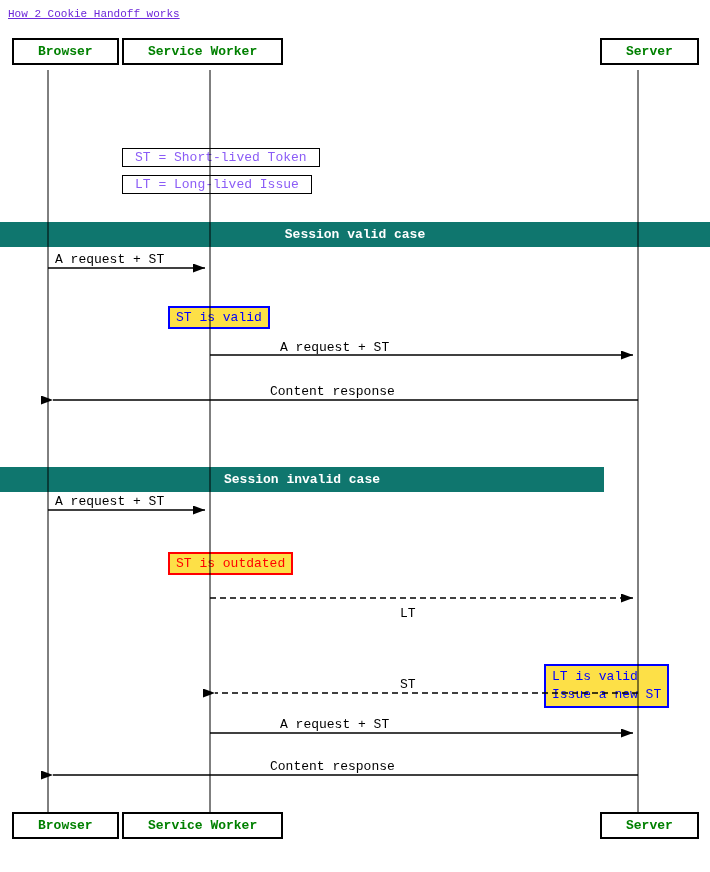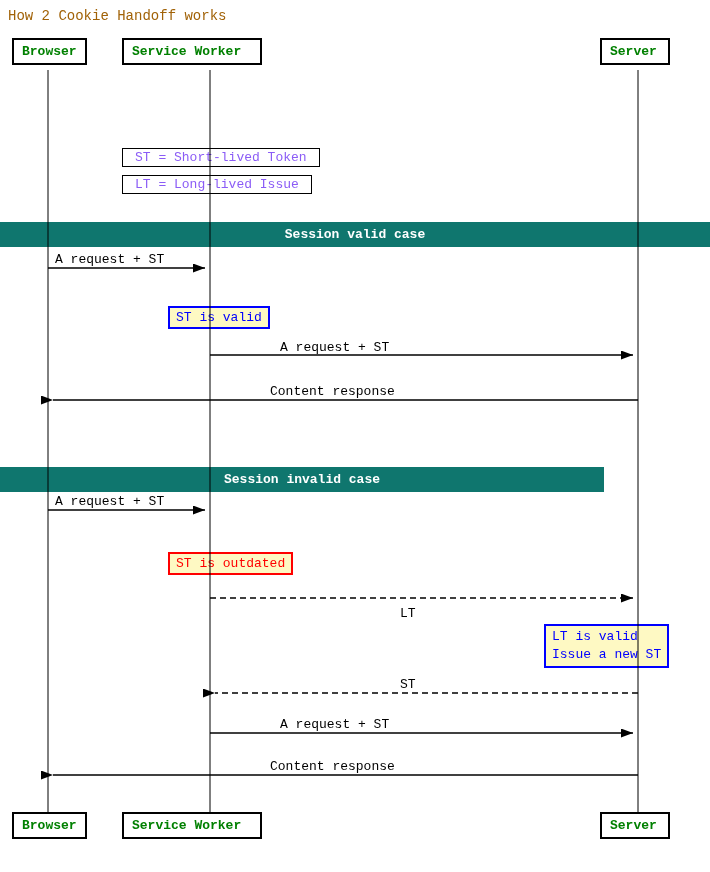--- a/index.html
+++ b/index.html
@@ -16,29 +16,30 @@
     #diagram {
       position: relative;
       width: 710px;
       height: 872px;
     }
 
     .title {
       position: absolute;
       top: 8px;
       left: 8px;
-      font-size: 14px;
-      color: #a16207;
+      font-size: 11px;
+      color: #6d28d9;
+      text-decoration: underline;
     }
 
     
     .box {
       position: absolute;
       border: 2px solid #000;
-      padding: 4px 8px;
+      padding: 4px 24px;
       background: #fff;
       font-size: 13px;
       color: green;
       font-weight: bold;
     }
 
     
     .section-header {
       position: absolute;
       background: #0f766e;
@@ -58,36 +59,37 @@
       height: 872px;
       overflow: visible;
     }
 
     
     .label-box {
       position: absolute;
       border: 2px solid;
       padding: 2px 6px;
       font-size: 13px;
-      background: #fef9c3;
+      background: #fde047;
     }
 
     .label-box.blue {
       border-color: blue;
       color: blue;
     }
 
     .label-box.red {
       border-color: red;
       color: red;
     }
 
     .label-box.blue-multi {
       border-color: blue;
       color: blue;
+      margin-top: 40px;
     }
 
     .arrow-label {
       position: absolute;
       font-size: 13px;
       color: #000;
     }
 
     .def-label {
       position: absolute;

